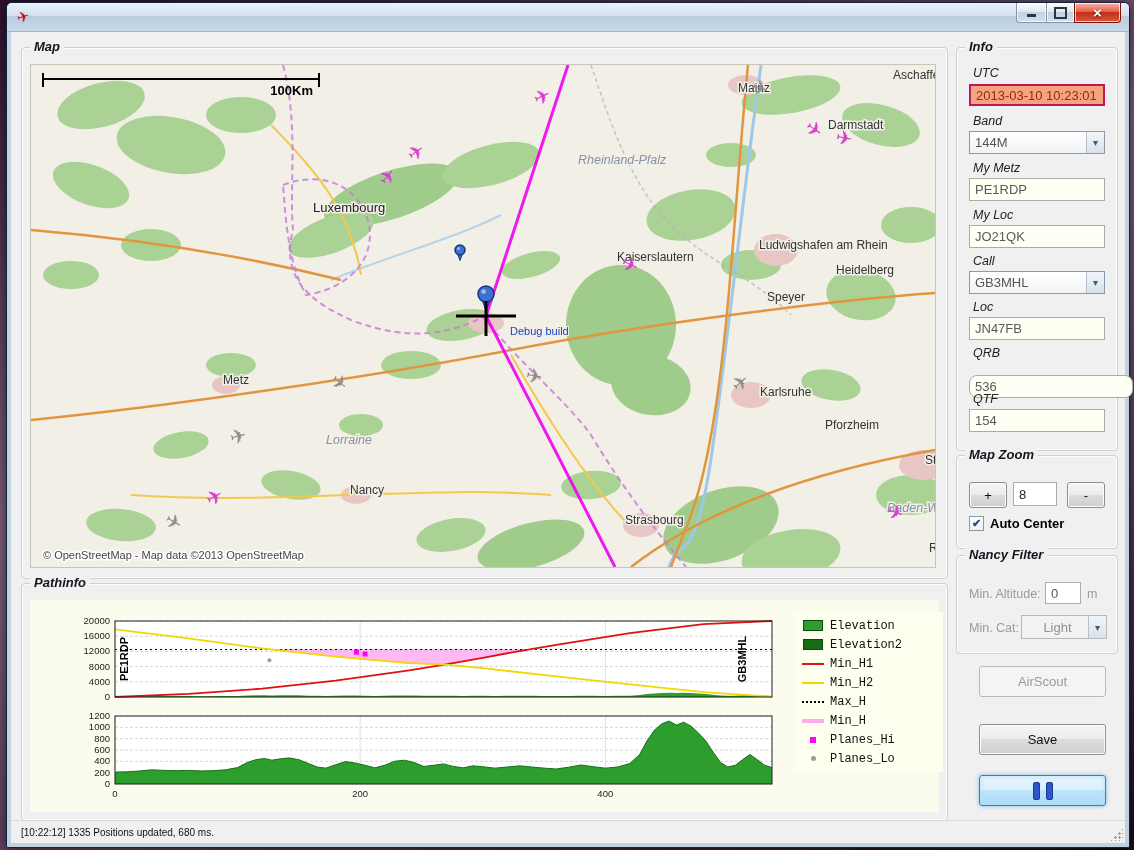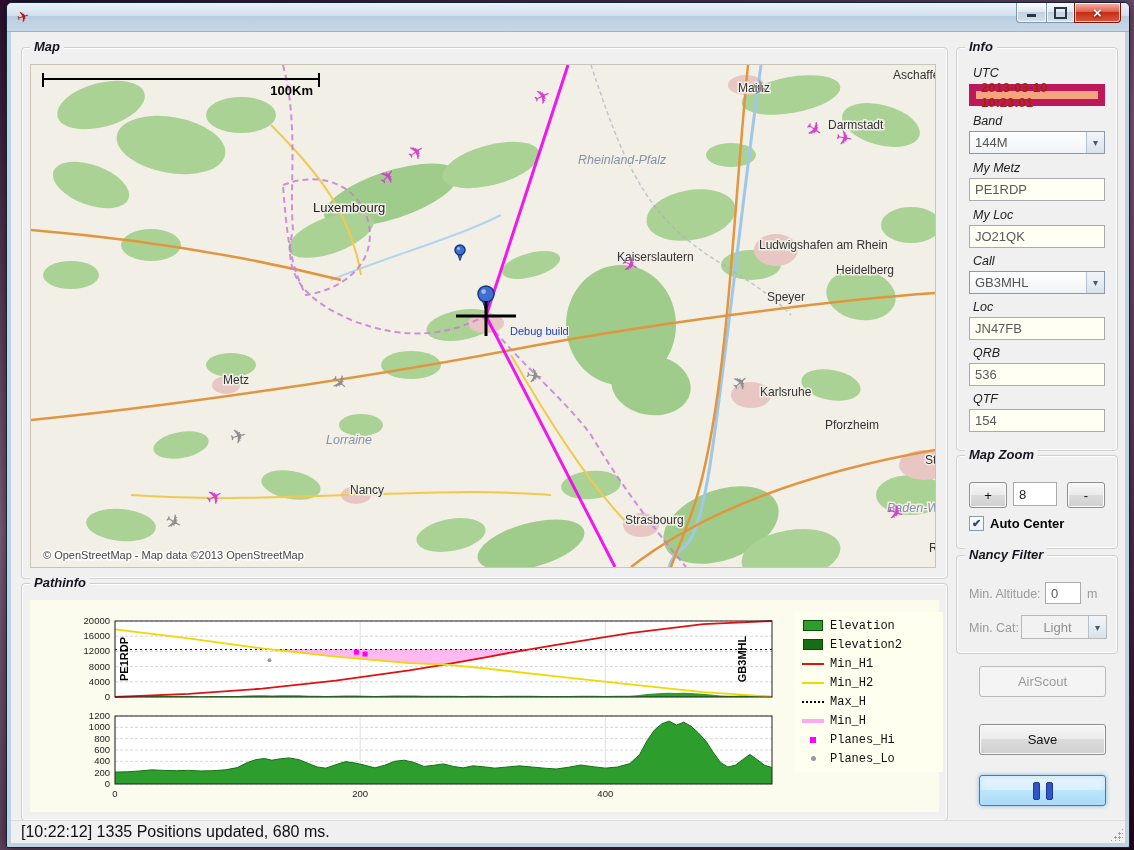--- a/index.html
+++ b/index.html
@@ -50,21 +50,21 @@
   .legend{position:absolute;left:765px;top:12px;width:142px;background:#fffff0;padding:4px 0 4px 6px;font-family:Liberation Mono, monospace;}
   .lg-row{display:flex;align-items:center;height:19px;}
   .lg-sym{width:24px;display:flex;align-items:center;justify-content:center;margin-right:5px;}
   .lg-label{font-size:12px;color:#111;}
   
   .field-label{position:absolute;font-size:12.5px;font-style:italic;color:#222;}
   .field-label.dim{color:#9a9a9a;font-style:normal;}
   .textbox{position:absolute;border:1px solid #ababab;background:#fffff4;font-family:"Liberation Sans",sans-serif;
     font-size:13px;color:#5a5a5a;padding:0 5px;box-sizing:border-box;}
   .textbox.white{background:#ffffff;}
-  .utcbox{position:absolute;background:#f4a47e;border:7px solid #be185d;color:#a3220f;font-weight:bold;
+  .utcbox{position:absolute;background:#f4a47e;border:2px solid #be185d;color:#a3220f;font-weight:normal;
     font-size:13px;display:flex;align-items:center;padding:0 5px;box-sizing:border-box;}
   .combo{position:absolute;border:1px solid #8a9aa8;background:linear-gradient(#ffffff,#f0f3f6);
     display:flex;align-items:center;box-sizing:border-box;}
   .combo .ctext{flex:1;font-size:13px;color:#555;padding-left:5px;}
   .combo .carrow{width:17px;align-self:stretch;border-left:1px solid #b5c2cd;display:flex;align-items:center;justify-content:center;
     background:linear-gradient(#f2f6fa,#d8e2ec);color:#4a5a6a;font-size:10px;}
   .combo.disabled{background:#f2f2f2;border-color:#b8b8b8;}
   .combo.disabled .ctext{color:#8f8f8f;text-align:center;}
   .btn{position:absolute;border:1px solid #8e8f8f;border-radius:3px;
     background:linear-gradient(#f6f6f6,#ebebeb 48%,#dcdcdc 50%,#cfcfcf);
@@ -75,21 +75,21 @@
   .btn.focus{border-color:#3c7fb1;box-shadow:0 0 4px #7ab8e0, inset 0 0 6px #b9e0f7;
     background:linear-gradient(#eaf6fd,#d9f0fc 48%,#bee6fd 50%,#a7d9f5);}
   .pausebars{display:flex;gap:6px;}
   .pausebars i{display:block;width:5px;height:16px;background:#2f55c8;border:1px solid #1d3a96;border-radius:2px;}
   .checkbox{position:absolute;display:flex;align-items:center;}
   .checkbox .box{width:13px;height:13px;border:1px solid #8a9aa8;background:linear-gradient(#fdfdfd,#eef2f5);
     display:flex;align-items:center;justify-content:center;font-size:11px;color:#1e4e8c;font-weight:bold;margin-right:6px;}
   .checkbox .cb-label{font-size:13px;font-weight:bold;color:#000;}
   .statusbar{position:absolute;left:4px;right:4px;bottom:4px;height:22px;background:#f0f0f0;
     border-top:1px solid #dcdcdc;display:flex;align-items:center;}
-  .status-text{font-size:16px;color:#111;padding-left:10px;}
+  .status-text{font-size:10px;color:#111;padding-left:10px;}
   .grip{position:absolute;right:2px;bottom:2px;width:13px;height:13px;
     background-image:radial-gradient(circle at 1.5px 1.5px,#94a2b2 1px,transparent 1.4px);
     background-size:4px 4px;clip-path:polygon(100% 0,100% 100%,0 100%);}
 </style>
 </head>
 <body>
 
 <div class="window">
 
   <div class="titlebar">
@@ -363,21 +363,21 @@
     <span class="field-label" style="left:16px;top:160px;">My Loc</span>
     <input class="textbox" style="left: 12px; top: 177px; width: 136px; height: 23px;" value="JO21QK">
     <span class="field-label" style="left:16px;top:206px;">Call</span>
     <div class="combo" style="left:12px;top:223px;width:136px;height:23px;">
       <span class="ctext">GB3MHL</span>
       <span class="carrow">▾</span>
     </div>
     <span class="field-label" style="left:16px;top:252px;">Loc</span>
     <input class="textbox" style="left: 12px; top: 269px; width: 136px; height: 23px;" value="JN47FB">
     <span class="field-label" style="left:16px;top:298px;">QRB</span>
-    <input class="textbox" style="left: 12px; top: 315px; width: 136px; height: 23px;" value="536">
+    <input class="textbox" style="left: 12px; top: 327px; width: 164px; height: 23px; border-radius: 8px;" value="536">
     <span class="field-label" style="left:16px;top:344px;">QTF</span>
     <input class="textbox" style="left: 12px; top: 361px; width: 136px; height: 23px;" value="154">
   </div>
 
   <div class="groupbox" style="left:949px;top:452px;width:160px;height:92px;">
     <span class="gb-label">Map Zoom</span>
     <div class="btn" style="left:12px;top:26px;width:36px;height:24px;">+</div>
     <input class="textbox white" style="left: 56px; top: 26px; width: 44px; height: 24px; color: rgb(34, 34, 34);" value="8">
     <div class="btn" style="left:110px;top:26px;width:36px;height:24px;">-</div>
     <div class="checkbox" style="left:12px;top:60px;">

